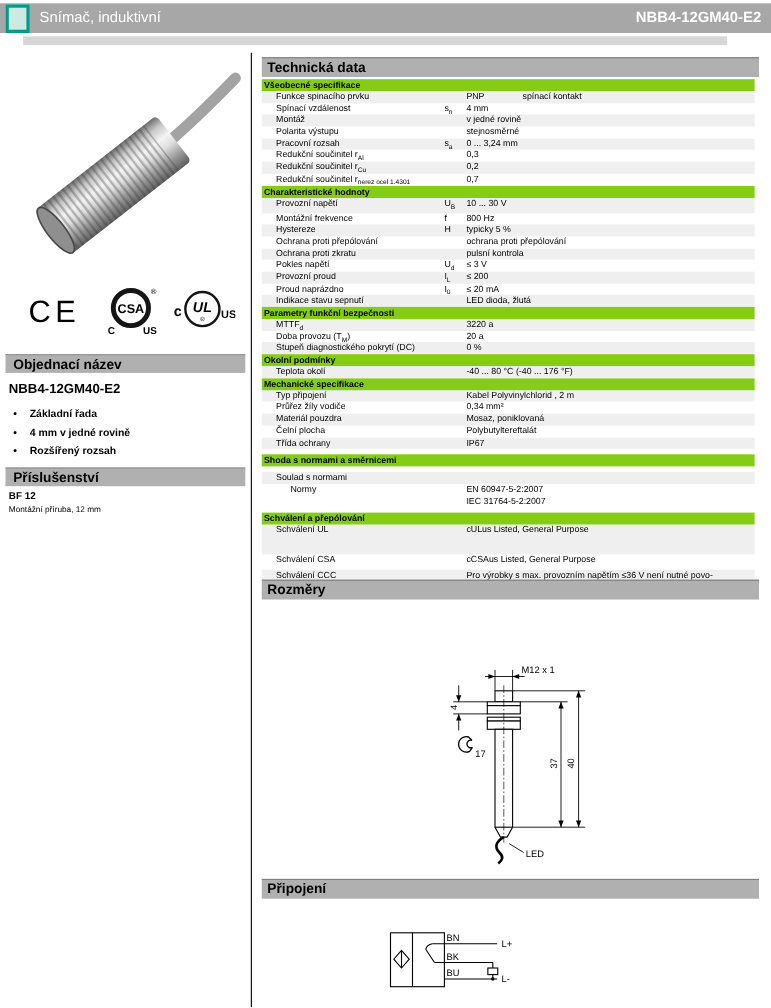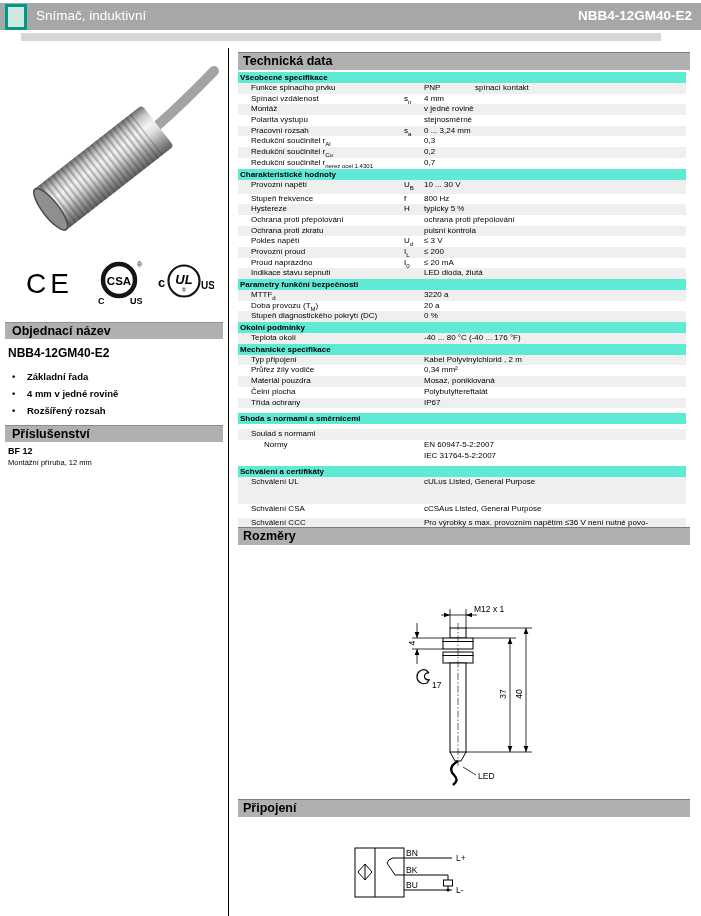--- a/index.html
+++ b/index.html
@@ -40,21 +40,21 @@
   
   .rbar{position:absolute;left:238px;width:452px;height:18px;background:#b0b0b0;
         border-top:1px solid #7e7e7e;box-sizing:border-box;
         font-size:12.5px;font-weight:bold;line-height:16px;padding-left:5px;}
   .rbar.tech{top:52px;}
   .rbar.dims{top:527px;}
   .rbar.conn{top:799px;}
 
   
   .ttable{position:absolute;left:238px;top:72px;width:448px;}
-  .tsec{position:relative;height:11px;line-height:11px;background:#5eead4;
+  .tsec{position:relative;height:11px;line-height:11px;background:#84cc16;
         font-size:8px;font-weight:bold;padding-left:2px;box-sizing:border-box;}
   .trow{position:relative;font-size:8px;line-height:10.7px;padding-left:32px;}
   .trow.stripe{background:#efefef;}
   .gap{margin-top:5px;}
   .lbl{position:absolute;left:13px;top:0;white-space:nowrap;}
   .lbl.ind2{left:26px;}
   .sym{position:absolute;left:166px;top:0;}
   .val{position:absolute;left:186px;top:0;white-space:nowrap;}
   .val2{position:absolute;left:237px;top:0;white-space:nowrap;}
   .ttable sub{font-size:6px;line-height:0;}
@@ -180,21 +180,21 @@
         <span class="lbl">Redukční součinitel r<sub>nerez ocel 1.4301</sub></span>
         <span class="val">0,7</span>
       </div>
       <div class="tsec">Charakteristické hodnoty</div>
       <div class="trow stripe" style="height: 14px;">
         <span class="lbl">Provozní napětí</span>
         <span class="sym">U<sub>B</sub></span>
         <span class="val">10 ... 30 V</span>
       </div>
       <div class="trow" style="height: 10.7px;">
-        <span class="lbl">Stupeň frekvence</span>
+        <span class="lbl">Montážní frekvence</span>
         <span class="sym">f</span>
         <span class="val">800 Hz</span>
       </div>
       <div class="trow stripe" style="height: 10.7px;">
         <span class="lbl">Hystereze</span>
         <span class="sym">H</span>
         <span class="val">typicky 5  %</span>
       </div>
       <div class="trow" style="height: 10.7px;">
         <span class="lbl">Ochrana proti přepólování</span>
@@ -266,21 +266,21 @@
       <div class="trow stripe gap" style="height: 10.7px;">
         <span class="lbl">Soulad s normami</span>
       </div>
       <div class="trow" style="height: 21.4px;">
         <span class="lbl ind2">Normy</span>
         <span class="val">
           <div>EN 60947-5-2:2007</div>
           <div>IEC 31764-5-2:2007</div>
         </span>
       </div>
-      <div class="tsec gap">Schválení a certifikáty</div>
+      <div class="tsec gap">Schválení a přepólování</div>
       <div class="trow stripe" style="height: 27px;">
         <span class="lbl">Schválení UL</span>
         <span class="val">cULus Listed, General Purpose</span>
       </div>
       <div class="trow" style="height: 14px;">
         <span class="lbl">Schválení CSA</span>
         <span class="val">cCSAus Listed, General Purpose</span>
       </div>
       <div class="trow stripe" style="height: 21.4px;">
         <span class="lbl">Schválení CCC</span>

